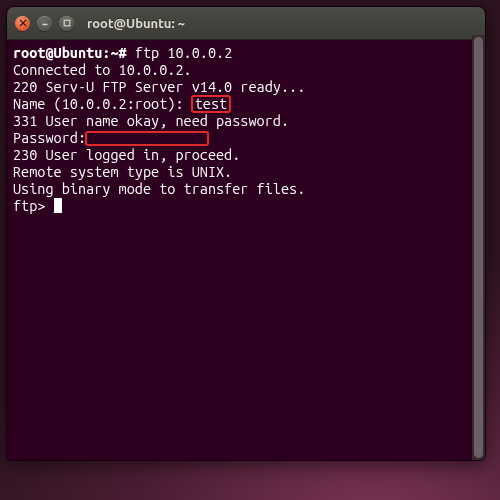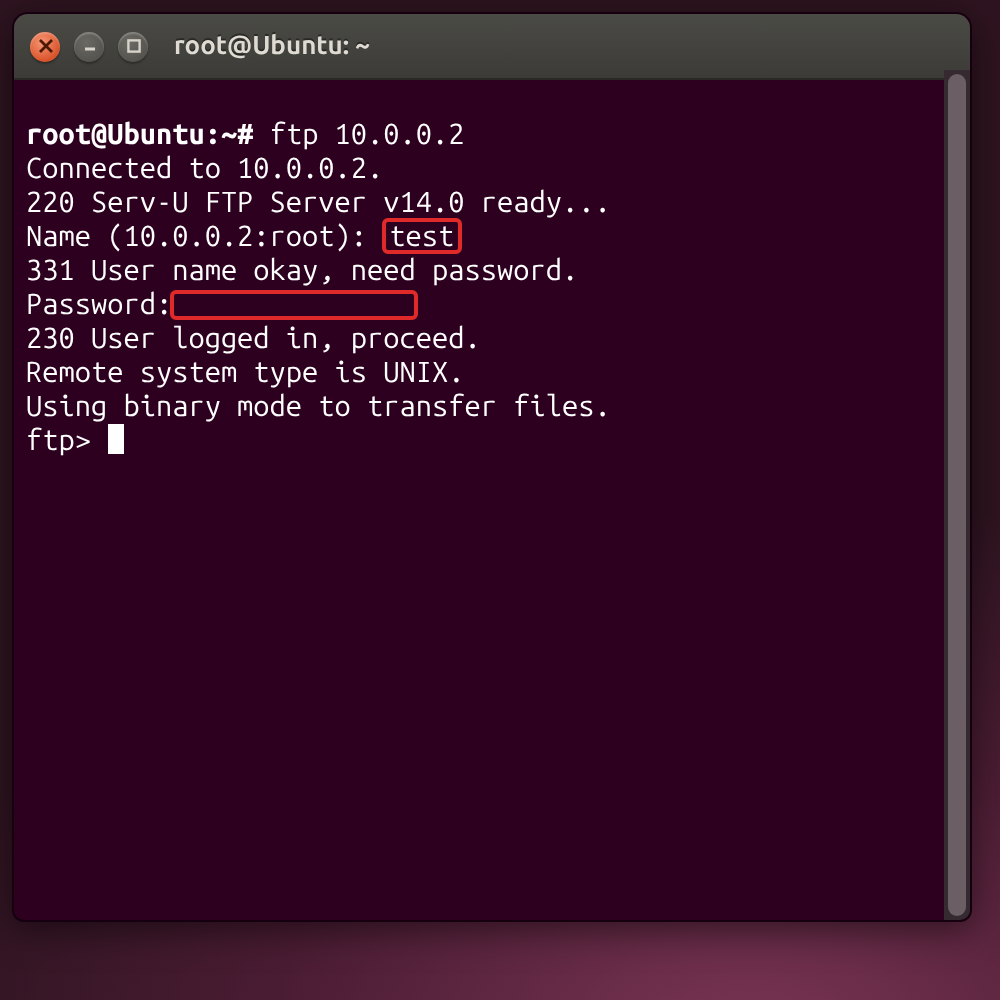--- a/index.html
+++ b/index.html
@@ -55,21 +55,21 @@
     .tbtn svg { width: 8px; height: 8px; }
     .title-text {
       color: #dfdbd2;
       font-family: "Ubuntu", sans-serif;
       font-size: 13px;
       font-weight: bold;
       margin-left: 6px;
       text-shadow: 0 -1px 0 rgba(0,0,0,0.4);
     }
     .term {
-      padding: 18px 6px;
+      padding: 4px 6px;
       font-size: 14.5px;
       line-height: 17px;
       color: #ffffff;
       white-space: pre;
       position: relative;
       height: calc(100% - 28px);
       font-family: "Ubuntu Mono", "DejaVu Sans Mono", monospace;
     }
     .prompt {
       color: #ffffff;

